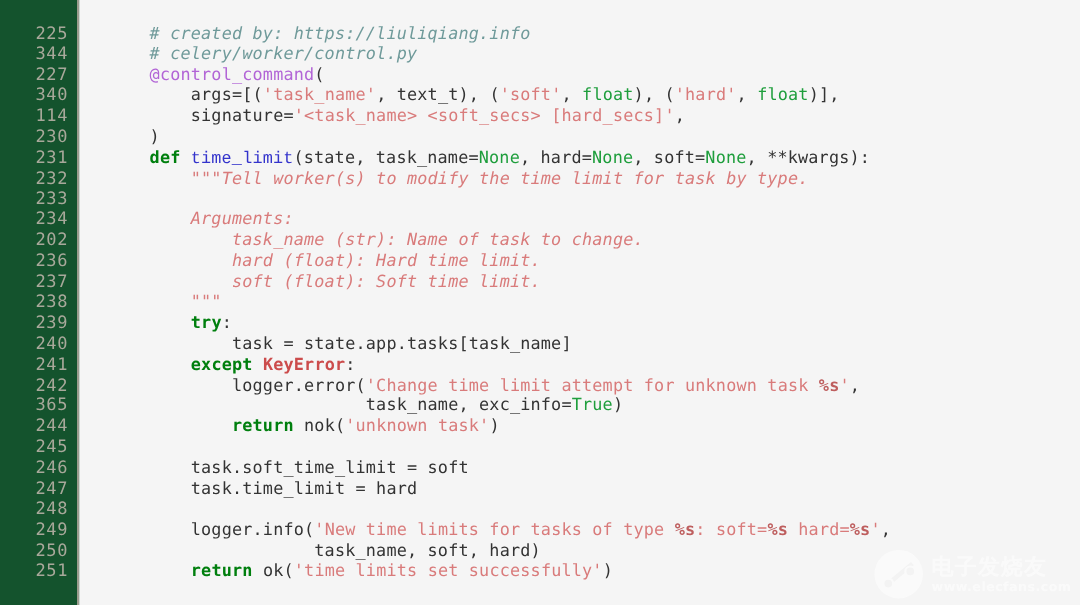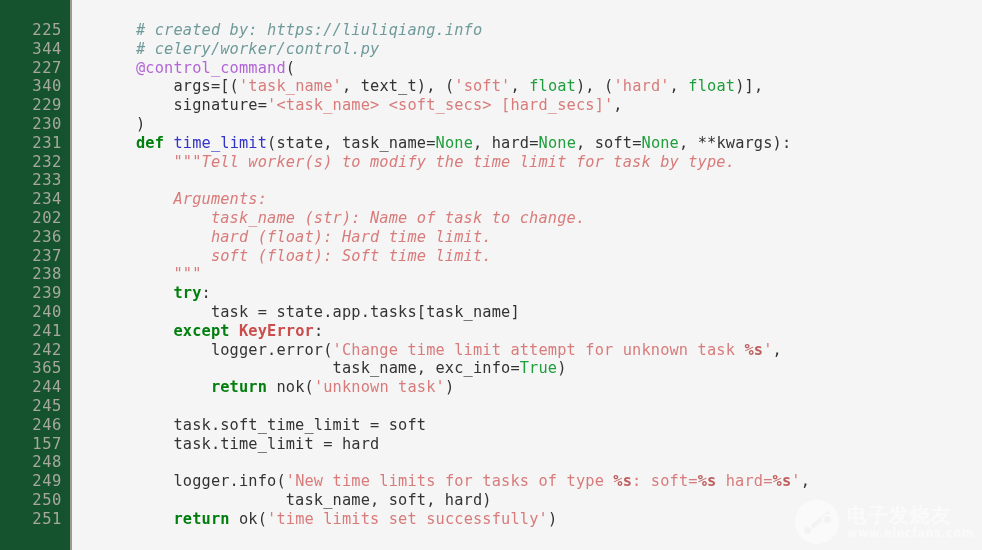--- a/index.html
+++ b/index.html
@@ -74,21 +74,21 @@
     white-space: pre;
     color: #333333;
     letter-spacing: 0.15px;
   }
 
   
   .t-comment  { color: #6F9A9A; font-style: italic; }
   .t-decor    { color: #B265D6; }
   .t-kw       { color: #007F0E; font-weight: bold; }
   .t-builtin  { color: #1E9E3C; }
-  .t-func     { color: #3333CC; }
+  .t-func     { color: #3333CC; font-family: Liberation Mono, monospace; }
   .t-str      { color: #D97B7B; }
   .t-doc      { color: #D97B7B; font-style: italic; }
   .t-exc      { color: #CC4C4C; font-weight: bold; text-align: right; }
   .t-fmt      { color: #BE5E5E; font-weight: bold; }
   .t-plain    { color: #333333; }
 
   
   .watermark {
     position: absolute;
     right: 8px;
@@ -157,39 +157,39 @@
 <body>
 
 <div id="app">
 
   <div class="gutter">
     <div class="gutter-inner" id="gutter-inner">
         <div class="lineno">225</div>
         <div class="lineno">344</div>
         <div class="lineno">227</div>
         <div class="lineno">340</div>
-        <div class="lineno">229</div>
+        <div class="lineno">114</div>
         <div class="lineno">230</div>
         <div class="lineno">231</div>
         <div class="lineno">232</div>
         <div class="lineno">233</div>
         <div class="lineno">234</div>
         <div class="lineno">202</div>
         <div class="lineno">236</div>
         <div class="lineno">237</div>
         <div class="lineno">238</div>
         <div class="lineno">239</div>
         <div class="lineno">240</div>
         <div class="lineno">241</div>
         <div class="lineno">242</div>
         <div class="lineno">365</div>
         <div class="lineno">244</div>
         <div class="lineno">245</div>
         <div class="lineno">246</div>
-        <div class="lineno">157</div>
+        <div class="lineno">247</div>
         <div class="lineno">248</div>
         <div class="lineno">249</div>
         <div class="lineno">250</div>
         <div class="lineno">251</div>
       </div>
   </div>
   <div class="gutter-border"></div>
 
   <div class="code-area">
     <div class="code-inner" id="code-inner"><div class="line"><span class="t-comment"># created by: https://liuliqiang.info</span></div><div class="line"><span class="t-comment"># celery/worker/control.py</span></div><div class="line"><span class="t-decor">@control_command</span><span class="t-plain">(</span></div><div class="line"><span class="t-plain">    args=[(</span><span class="t-str">'task_name'</span><span class="t-plain">, text_t), (</span><span class="t-str">'soft'</span><span class="t-plain">, </span><span class="t-builtin">float</span><span class="t-plain">), (</span><span class="t-str">'hard'</span><span class="t-plain">, </span><span class="t-builtin">float</span><span class="t-plain">)],</span></div><div class="line"><span class="t-plain">    signature=</span><span class="t-str">'&lt;task_name&gt; &lt;soft_secs&gt; [hard_secs]'</span><span class="t-plain">,</span></div><div class="line"><span class="t-plain">)</span></div><div class="line"><span class="t-kw">def</span><span class="t-plain"> </span><span class="t-func">time_limit</span><span class="t-plain">(state, task_name=</span><span class="t-builtin">None</span><span class="t-plain">, hard=</span><span class="t-builtin">None</span><span class="t-plain">, soft=</span><span class="t-builtin">None</span><span class="t-plain">, **kwargs):</span></div><div class="line"><span class="t-doc">    """Tell worker(s) to modify the time limit for task by type.</span></div><div class="line"> </div><div class="line"><span class="t-doc">    Arguments:</span></div><div class="line"><span class="t-doc">        task_name (str): Name of task to change.</span></div><div class="line"><span class="t-doc">        hard (float): Hard time limit.</span></div><div class="line"><span class="t-doc">        soft (float): Soft time limit.</span></div><div class="line"><span class="t-doc">    """</span></div><div class="line"><span class="t-plain">    </span><span class="t-kw">try</span><span class="t-plain">:</span></div><div class="line"><span class="t-plain">        task = state.app.tasks[task_name]</span></div><div class="line"><span class="t-plain">    </span><span class="t-kw">except</span><span class="t-plain"> </span><span class="t-exc">KeyError</span><span class="t-plain">:</span></div><div class="line"><span class="t-plain">        logger.error(</span><span class="t-str">'Change time limit attempt for unknown task </span><span class="t-fmt">%s</span><span class="t-str">'</span><span class="t-plain">,</span></div><div class="line"><span class="t-plain">                     task_name, exc_info=</span><span class="t-builtin">True</span><span class="t-plain">)</span></div><div class="line"><span class="t-plain">        </span><span class="t-kw">return</span><span class="t-plain"> nok(</span><span class="t-str">'unknown task'</span><span class="t-plain">)</span></div><div class="line"> </div><div class="line"><span class="t-plain">    task.soft_time_limit = soft</span></div><div class="line"><span class="t-plain">    task.time_limit = hard</span></div><div class="line"> </div><div class="line"><span class="t-plain">    logger.info(</span><span class="t-str">'New time limits for tasks of type </span><span class="t-fmt">%s</span><span class="t-str">: soft=</span><span class="t-fmt">%s</span><span class="t-str"> hard=</span><span class="t-fmt">%s</span><span class="t-str">'</span><span class="t-plain">,</span></div><div class="line"><span class="t-plain">                task_name, soft, hard)</span></div><div class="line"><span class="t-plain">    </span><span class="t-kw">return</span><span class="t-plain"> ok(</span><span class="t-str">'time limits set successfully'</span><span class="t-plain">)</span></div></div>

